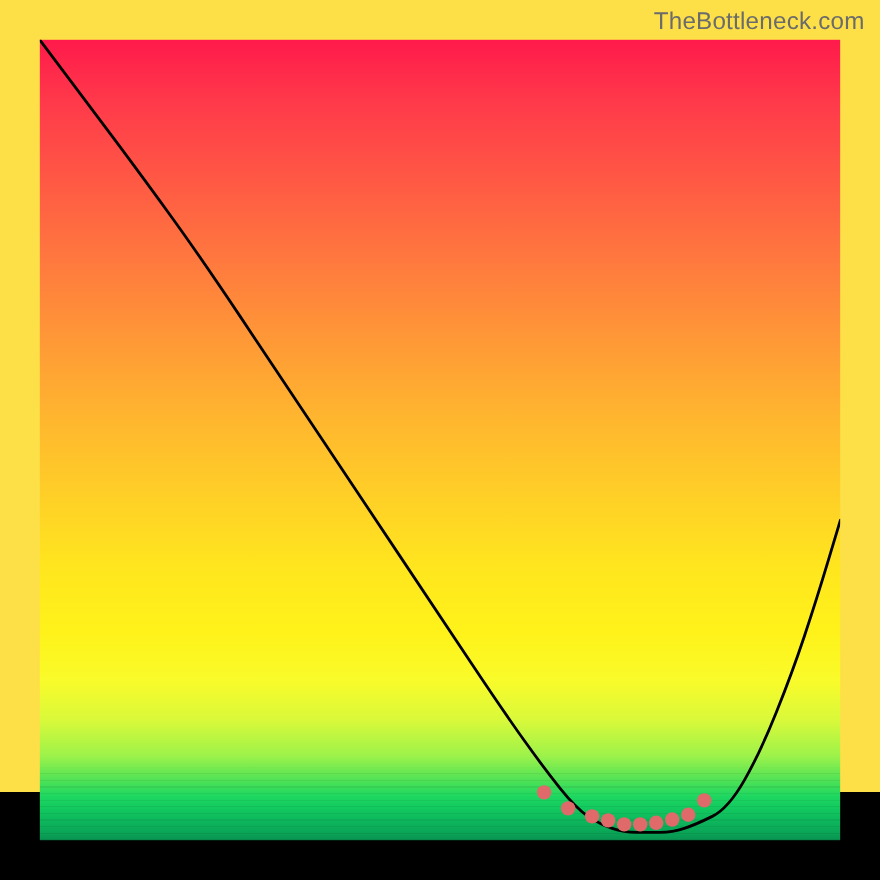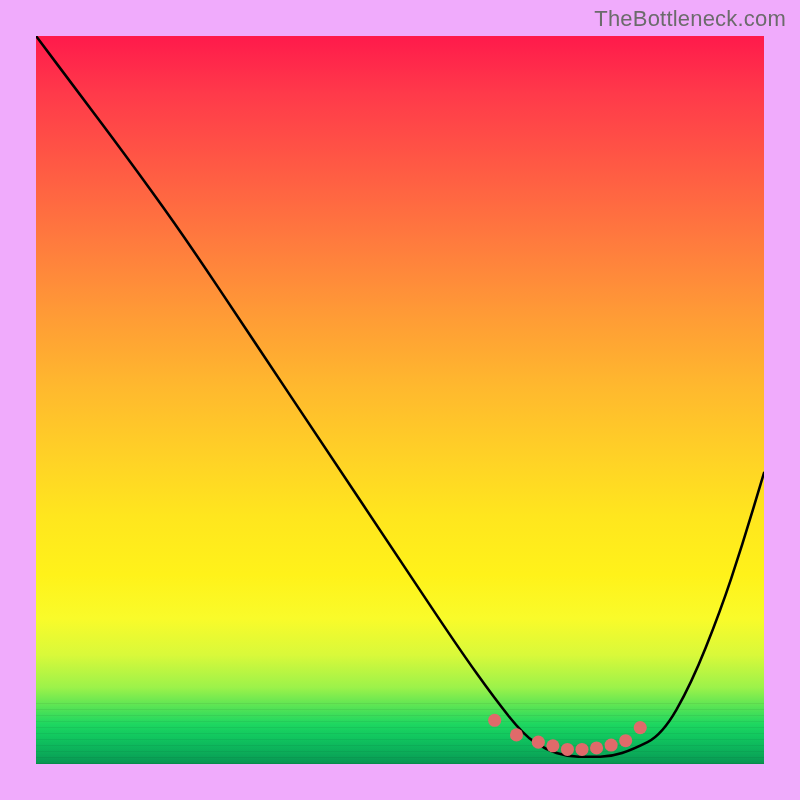--- a/index.html
+++ b/index.html
@@ -1,21 +1,21 @@
 <!DOCTYPE html>
 <html><head>
 <meta charset="utf-8">
 <style>
   * { margin: 0; padding: 0; box-sizing: border-box; }
   html, body { width: 800px; height: 800px; overflow: hidden; background: #000; }
   .frame {
     position: relative;
     width: 800px;
-    height: 800px;
-    background: #f0abfc;
+    height: 720px;
+    background: #fde047;
   }
   .watermark {
     position: absolute;
     top: 6px;
     right: 14px;
     font-family: Arial, Helvetica, sans-serif;
     font-size: 22px;
     color: #6b6b6b;
     letter-spacing: 0.2px;
     z-index: 5;

